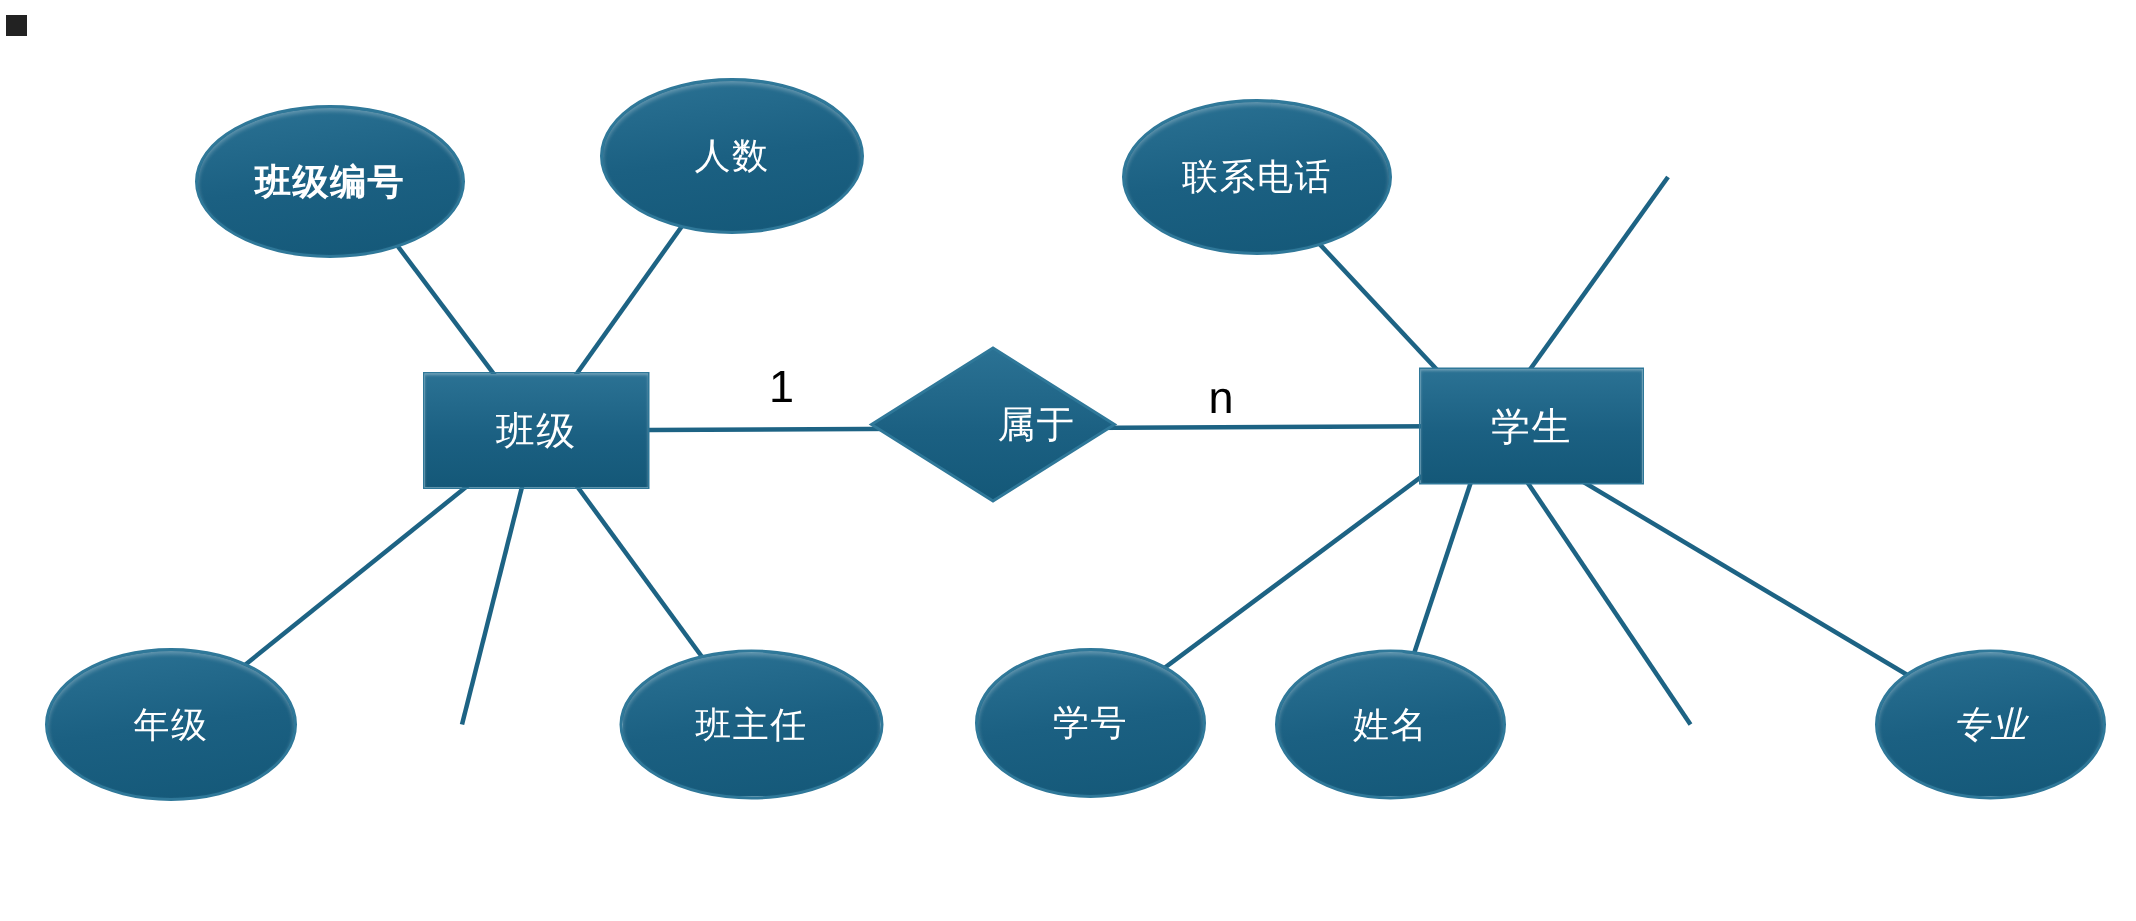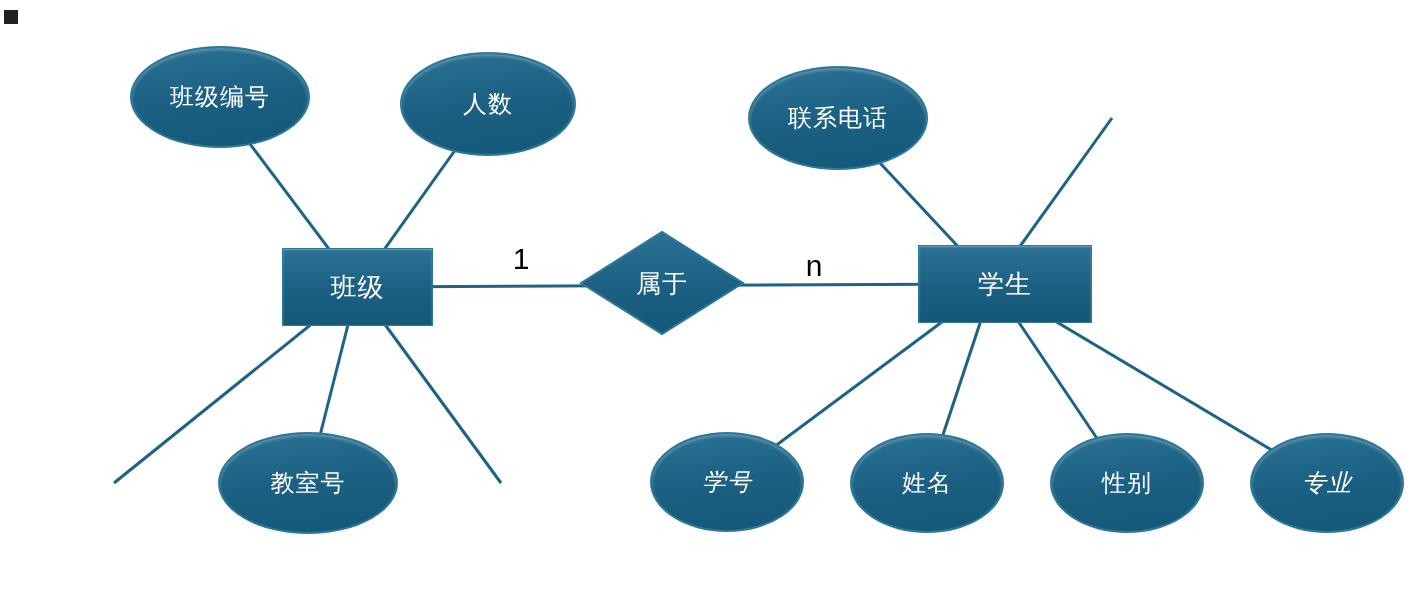--- a/index.html
+++ b/index.html
@@ -28,21 +28,21 @@
   }
   .ellipse{
     border-radius:50%;
     background:linear-gradient(172deg,var(--fill-top) 0%,var(--fill-mid) 50%,var(--fill-bottom) 100%);
     border:2px solid var(--shape-border);
     box-shadow:inset 0 2px 3px rgba(255,255,255,.28);
     font-size:24px;
   }
   .diamond-label{
     position:absolute;transform:translate(-50%,-50%);
-    color:var(--shape-text,#fff);font-size:25px;letter-spacing:1px;
+    color:var(--shape-text,#fff);font-size:25px;letter-spacing:1px;margin-left:29px;
   }
   .cardinality{
     position:absolute;transform:translate(-50%,-50%);
     color:var(--card-text,#000);font-size:30px;
   }
   .shape-label{display:block;}
   .stray-mark{position:absolute;}
 </style>
 </head>
 <body>
@@ -70,43 +70,43 @@
         <line x1="1127" y1="483" x2="993" y2="284" stroke="#1d6384" stroke-width="3"></line>
         <line x1="1327" y1="483" x2="993" y2="284" stroke="#1d6384" stroke-width="3"></line>
       </g>
     <polygon id="rel-diamond" fill="url(#shape-grad)" points="581,283 662,232 743,283 662,334" stroke="#2f7899" stroke-width="2"></polygon>
   </svg>
 
   <div class="layer" id="shapes">
       <div class="shape entity" style="left: 282px; top: 248px; width: 151px; height: 78px;">
         <span class="shape-label">班级</span>
       </div>
-      <div class="shape entity" style="left: 918px; top: 245px; width: 174px; height: 78px;">
+      <div class="shape entity" style="left: 946px; top: 245px; width: 150px; height: 78px;">
         <span class="shape-label">学生</span>
       </div>
-      <div class="shape ellipse" style="left: 130px; top: 46px; width: 180px; height: 102px;">
+      <div class="shape ellipse" style="left: 130px; top: 70px; width: 180px; height: 102px; font-weight: bold;">
         <span class="shape-label">班级编号</span>
       </div>
       <div class="shape ellipse" style="left: 400px; top: 52px; width: 176px; height: 104px;">
         <span class="shape-label">人数</span>
       </div>
-      <div class="shape ellipse" style="left: 218px; top: 432px; width: 180px; height: 102px;">
-        <span class="shape-label">教室号</span>
+      <div class="shape ellipse" style="left: 30px; top: 432px; width: 168px; height: 102px;">
+        <span class="shape-label">年级</span>
+      </div>
+      <div class="shape ellipse" style="left: 413px; top: 433px; width: 176px; height: 100px;">
+        <span class="shape-label">班主任</span>
       </div>
       <div class="shape ellipse" style="left: 748px; top: 66px; width: 180px; height: 104px;">
         <span class="shape-label">联系电话</span>
       </div>
-      <div class="shape ellipse" style="left: 650px; top: 432px; width: 154px; height: 100px; font-style: italic;">
+      <div class="shape ellipse" style="left: 650px; top: 432px; width: 154px; height: 100px;">
         <span class="shape-label">学号</span>
       </div>
       <div class="shape ellipse" style="left: 850px; top: 433px; width: 154px; height: 100px;">
         <span class="shape-label">姓名</span>
-      </div>
-      <div class="shape ellipse" style="left: 1050px; top: 433px; width: 154px; height: 100px;">
-        <span class="shape-label">性别</span>
       </div>
       <div class="shape ellipse" style="left: 1250px; top: 433px; width: 154px; height: 100px; font-style: italic;">
         <span class="shape-label">专业</span>
       </div>
       <div class="diamond-label" style="left: 662px; top: 283px;">属于</div>
       <div class="cardinality" style="left: 521px; top: 259px;">1</div>
       <div class="cardinality" style="left: 814px; top: 266px;">n</div>
     </div>
 
   <div class="stray-mark" style="left: 4px; top: 10px; width: 14px; height: 14px; background: rgb(34, 34, 34);"></div>

